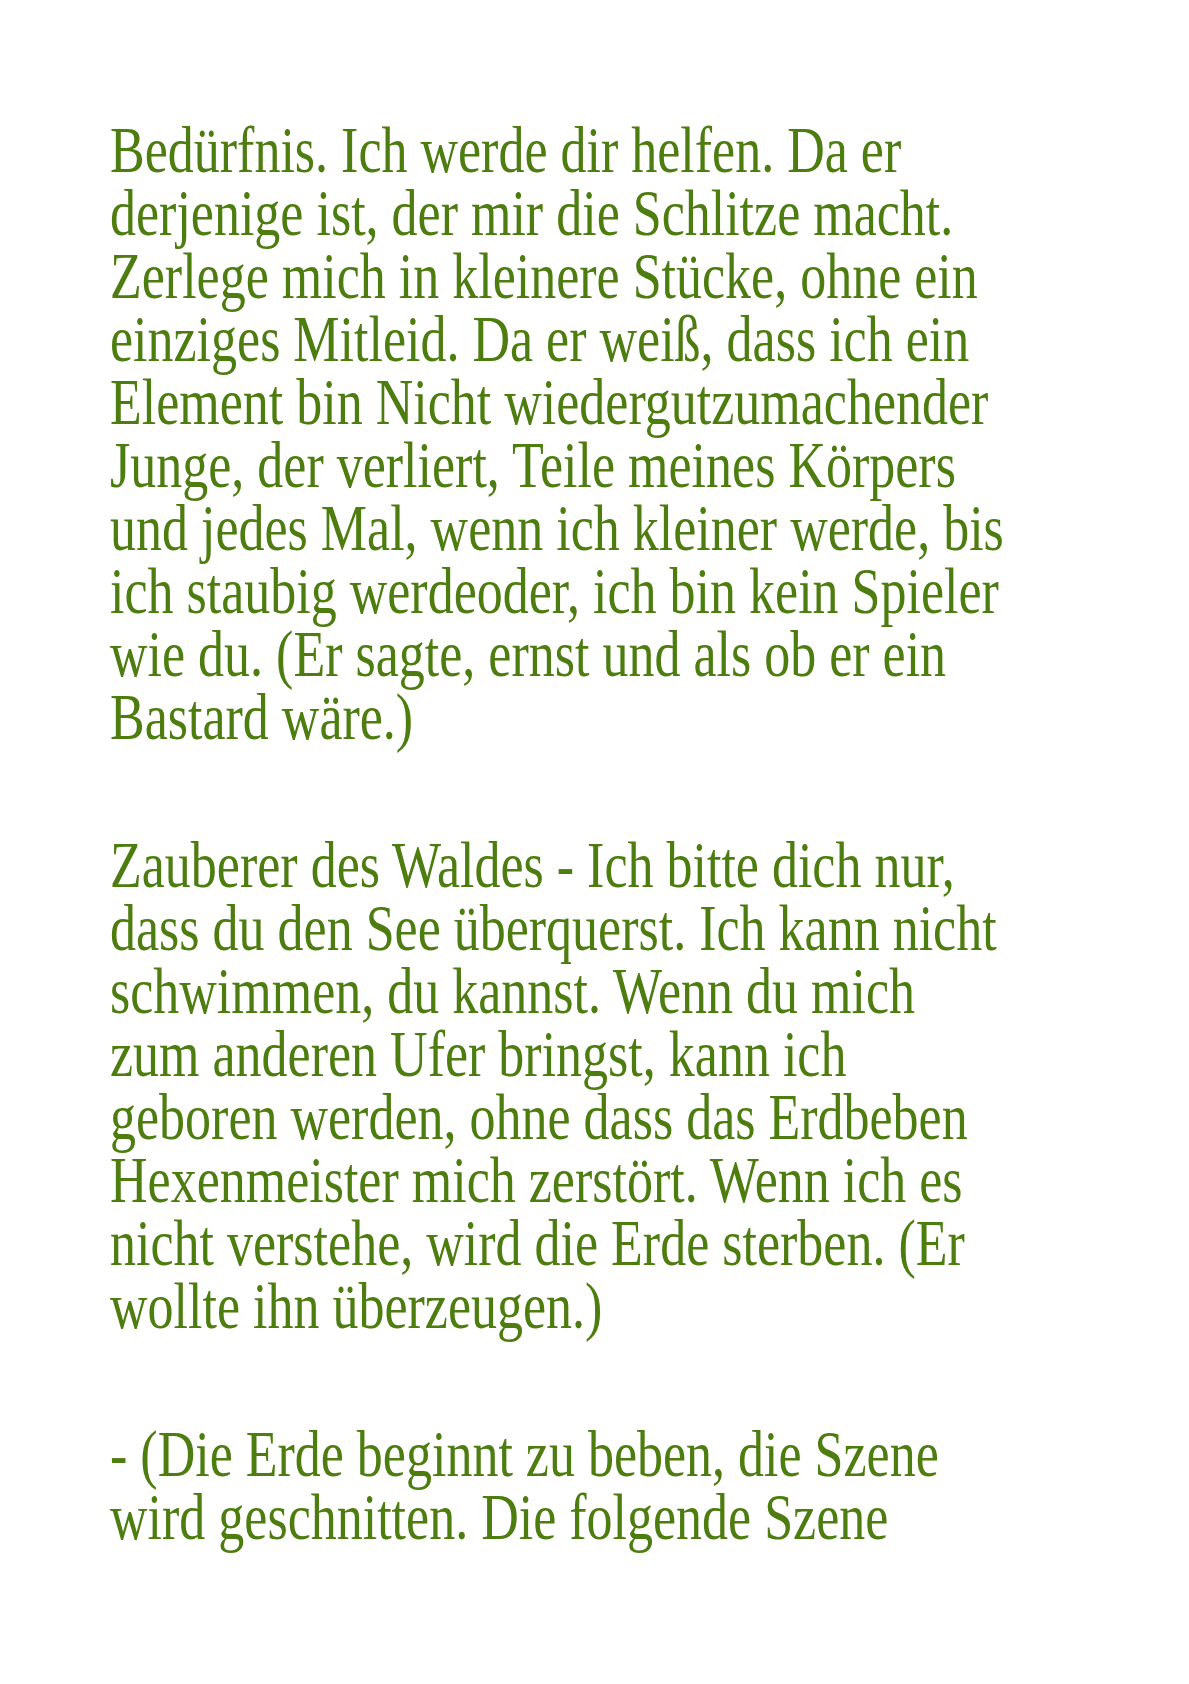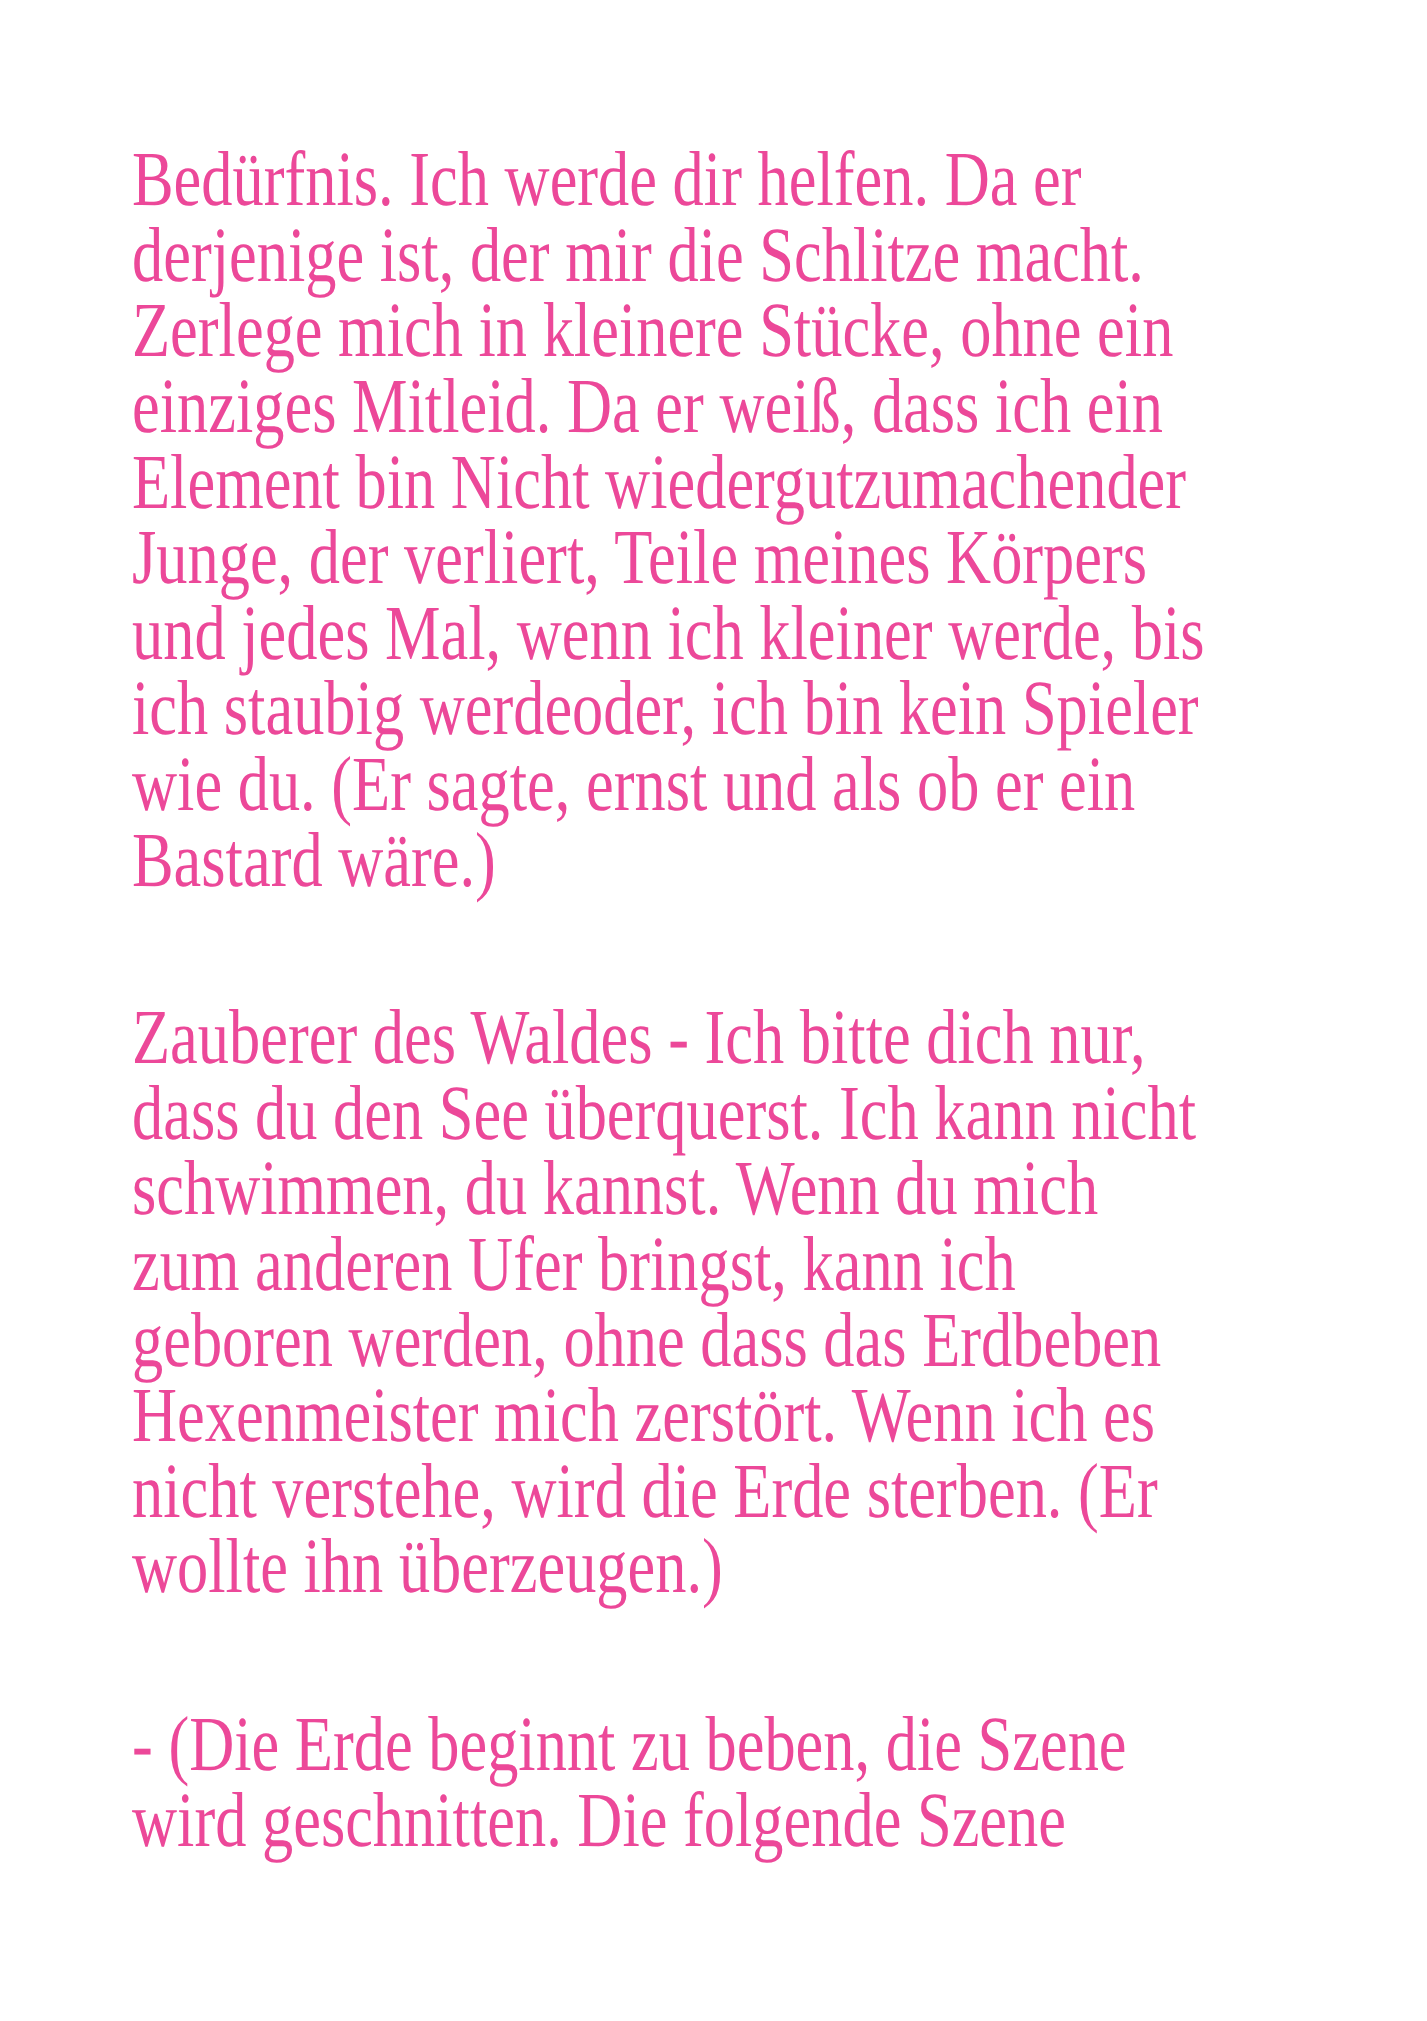--- a/index.html
+++ b/index.html
@@ -7,21 +7,21 @@
     padding: 0;
     background: #ffffff;
   }
   .page {
     position: relative;
     width: 1189px;
     height: 1684px;
     background: #ffffff;
     overflow: hidden;
     font-family: "Liberation Serif", "DejaVu Serif", serif;
-    color: #ec4899;
+    color: #4d7c0f;
   }
   .content {
     position: absolute;
     top: 119px;
     left: 110px;
     right: 60px;
   }
   .paragraph {
     transform: scaleX(0.8);
     transform-origin: 0 0;

